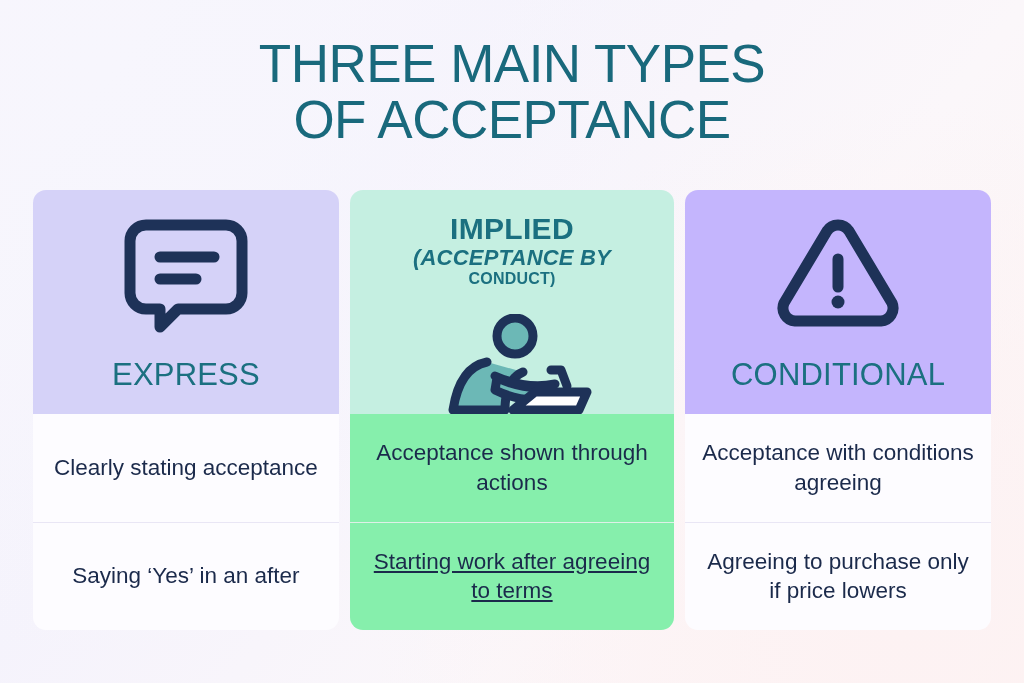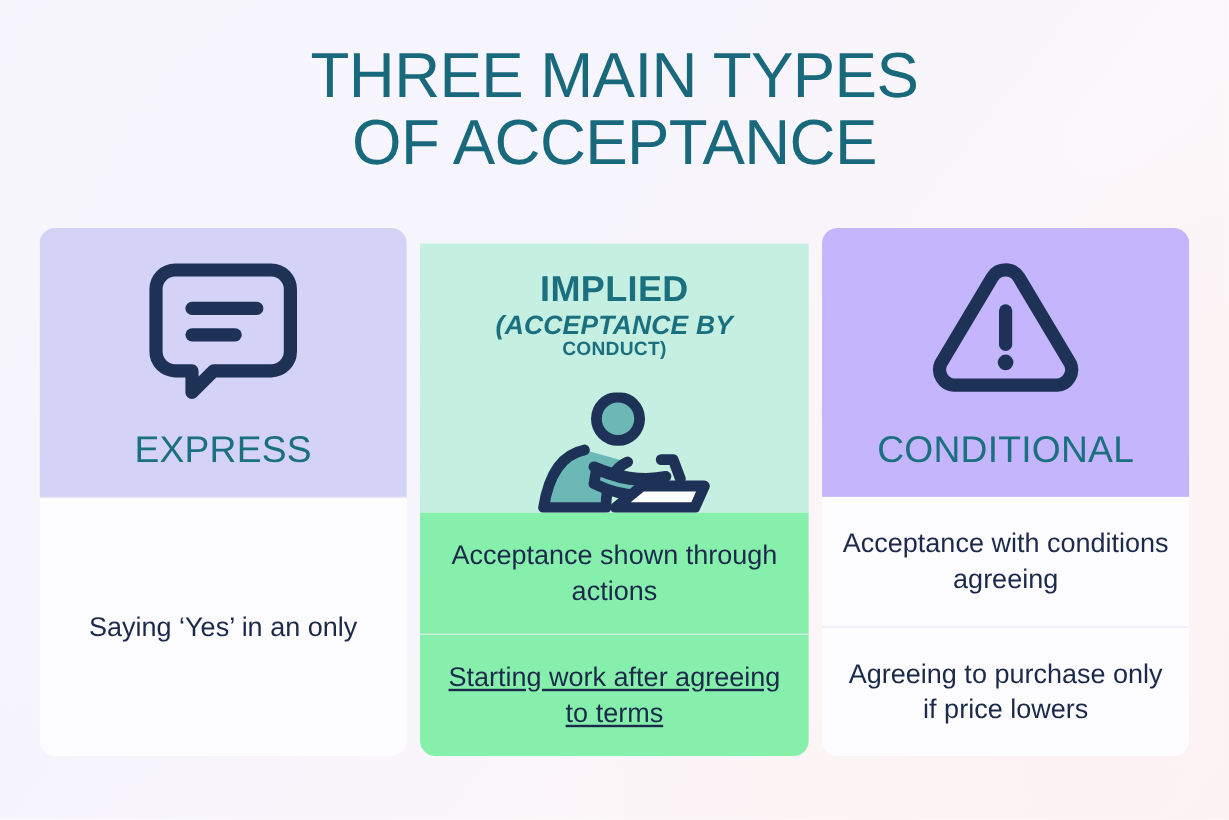--- a/index.html
+++ b/index.html
@@ -72,21 +72,21 @@
     color:#1b7080;
     font-size:31px;
     font-weight:normal;
     letter-spacing:0.2px;
     padding-bottom:22px;
     text-align:center;
     line-height:1.05;
   }
 
   
-  .card.implied .card-head { justify-content:center;margin-top:13px; }
+  .card.implied .card-head { justify-content:center; }
   .head-title-block {
     padding-top:22px;
     text-align:center;
     color:#1b7080;
     font-weight:bold;
     line-height:1.12;
   }
   .head-title-block .t1 { font-size:30px; display:block; letter-spacing:0.3px;}
   .head-title-block .t2 { font-size:22px; display:block; letter-spacing:0.2px;font-style:italic;}
   .head-title-block .t3 { font-size:16px; display:block; letter-spacing:0.2px;}
@@ -134,21 +134,22 @@
           <svg width="124" height="116" viewBox="0 0 124 116" fill="none">
             <path d="M22 8 H102 A16 16 0 0 1 118 24 V76 A16 16 0 0 1 102 92 H54 L36 110 V92 H22 A16 16 0 0 1 6 76 V24 A16 16 0 0 1 22 8 Z" stroke="#1e3258" stroke-width="11" stroke-linejoin="round" stroke-linecap="round" fill="none"></path>
             <line x1="36" y1="40" x2="90" y2="40" stroke="#1e3258" stroke-width="11" stroke-linecap="round"></line>
             <line x1="36" y1="62" x2="72" y2="62" stroke="#1e3258" stroke-width="11" stroke-linecap="round"></line>
           </svg>
         </span>
       </div>
       <div class="head-label">EXPRESS</div>
     </div>
     <div class="card-body">
-      <div class="body-row second">Saying ‘Yes’ in an only</div>
+      <div class="body-row first">Clearly stating acceptance</div>
+      <div class="body-row second">Saying ‘Yes’ in an after</div>
     </div>
   </div>
 
   <div class="card implied mid">
     <div class="card-head">
       <div class="head-title-block">
         <span class="t1">IMPLIED</span>
         <span class="t2">(ACCEPTANCE BY</span>
         <span class="t3">CONDUCT)</span>
       </div>

